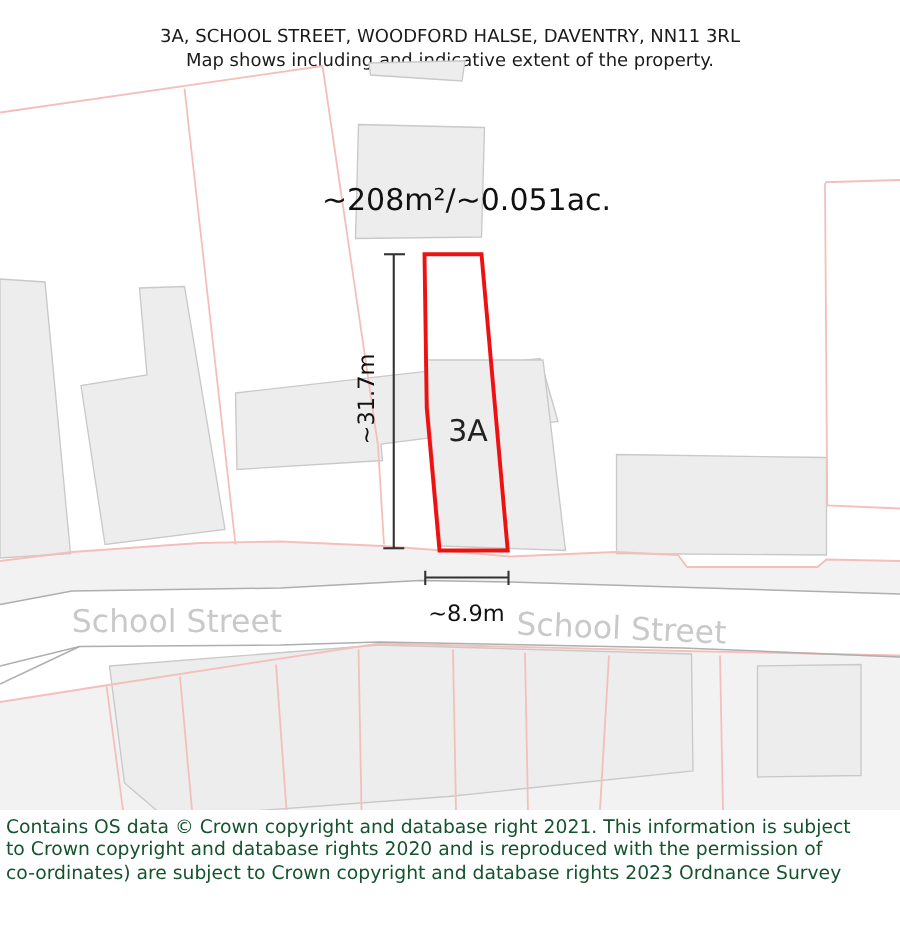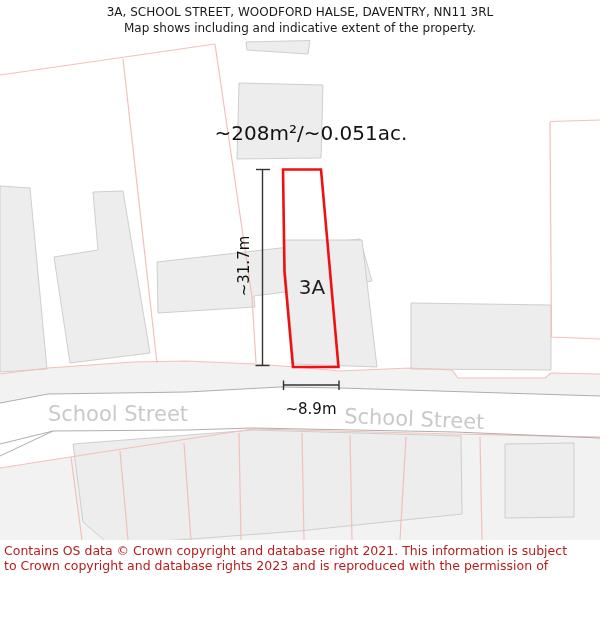--- a/index.html
+++ b/index.html
@@ -2,25 +2,25 @@
 <html><head>
 <meta charset="utf-8">
 <style>
   html,body { margin:0; padding:0; }
   body {
     width:600px; height:625px; background:#ffffff; position:relative;
     overflow:hidden; font-family:"DejaVu Sans", sans-serif;
   }
   .header { position:absolute; top:0; left:0; width:600px; height:40px;
     text-align:center; color:#1a1a1a; }
-  .header .t1 { font-size:12px; line-height:16px; padding-top:4px; }
+  .header .t1 { font-size:12px; line-height:16px; padding-top:16px; }
   .header .t2 { font-size:12px; line-height:16px; }
   #map-svg { position:absolute; top:40px; left:0; display:block; }
   .footer { position:absolute; top:540px; left:0; width:594px; padding-left:4px;
-    padding-top:3px; font-size:12.5px; line-height:15.4px; color:#b91c1c; }
+    padding-top:3px; font-size:12.5px; line-height:15.4px; color:#14532d; }
   .footer div { white-space:nowrap; }
   svg text { font-family:"DejaVu Sans", sans-serif; }
 </style>
 </head>
 <body>
 
 <div class="header">
   <div class="t1">3A, SCHOOL STREET, WOODFORD HALSE, DAVENTRY, NN11 3RL</div>
   <div class="t2">Map shows including and indicative extent of the property.</div>
 </div>
@@ -65,14 +65,15 @@
     <text x="311" y="140" font-size="20" fill="#111111" text-anchor="middle">~208m²/~0.051ac.</text>
     <text x="312" y="294" font-size="20" fill="#222222" text-anchor="middle">3A</text>
     <text x="249" y="266" font-size="15" fill="#111111" text-anchor="middle" transform="rotate(-90 249 266)">~31.7m</text>
     <text x="311" y="414" font-size="15" fill="#111111" text-anchor="middle">~8.9m</text>
     <text x="118" y="421" font-size="21" fill="#c9c9c9" text-anchor="middle">School Street</text>
     <text x="414" y="426" font-size="21" fill="#c9c9c9" text-anchor="middle" transform="rotate(2.5 414 426)">School Street</text>
   </svg>
 
 <div class="footer">
   <div>Contains OS data © Crown copyright and database right 2021. This information is subject</div>
-  <div>to Crown copyright and database rights 2023 and is reproduced with the permission of</div>
+  <div>to Crown copyright and database rights 2020 and is reproduced with the permission of</div>
+  <div>co-ordinates) are subject to Crown copyright and database rights 2023 Ordnance Survey</div>
 </div>
 
 </body></html>

